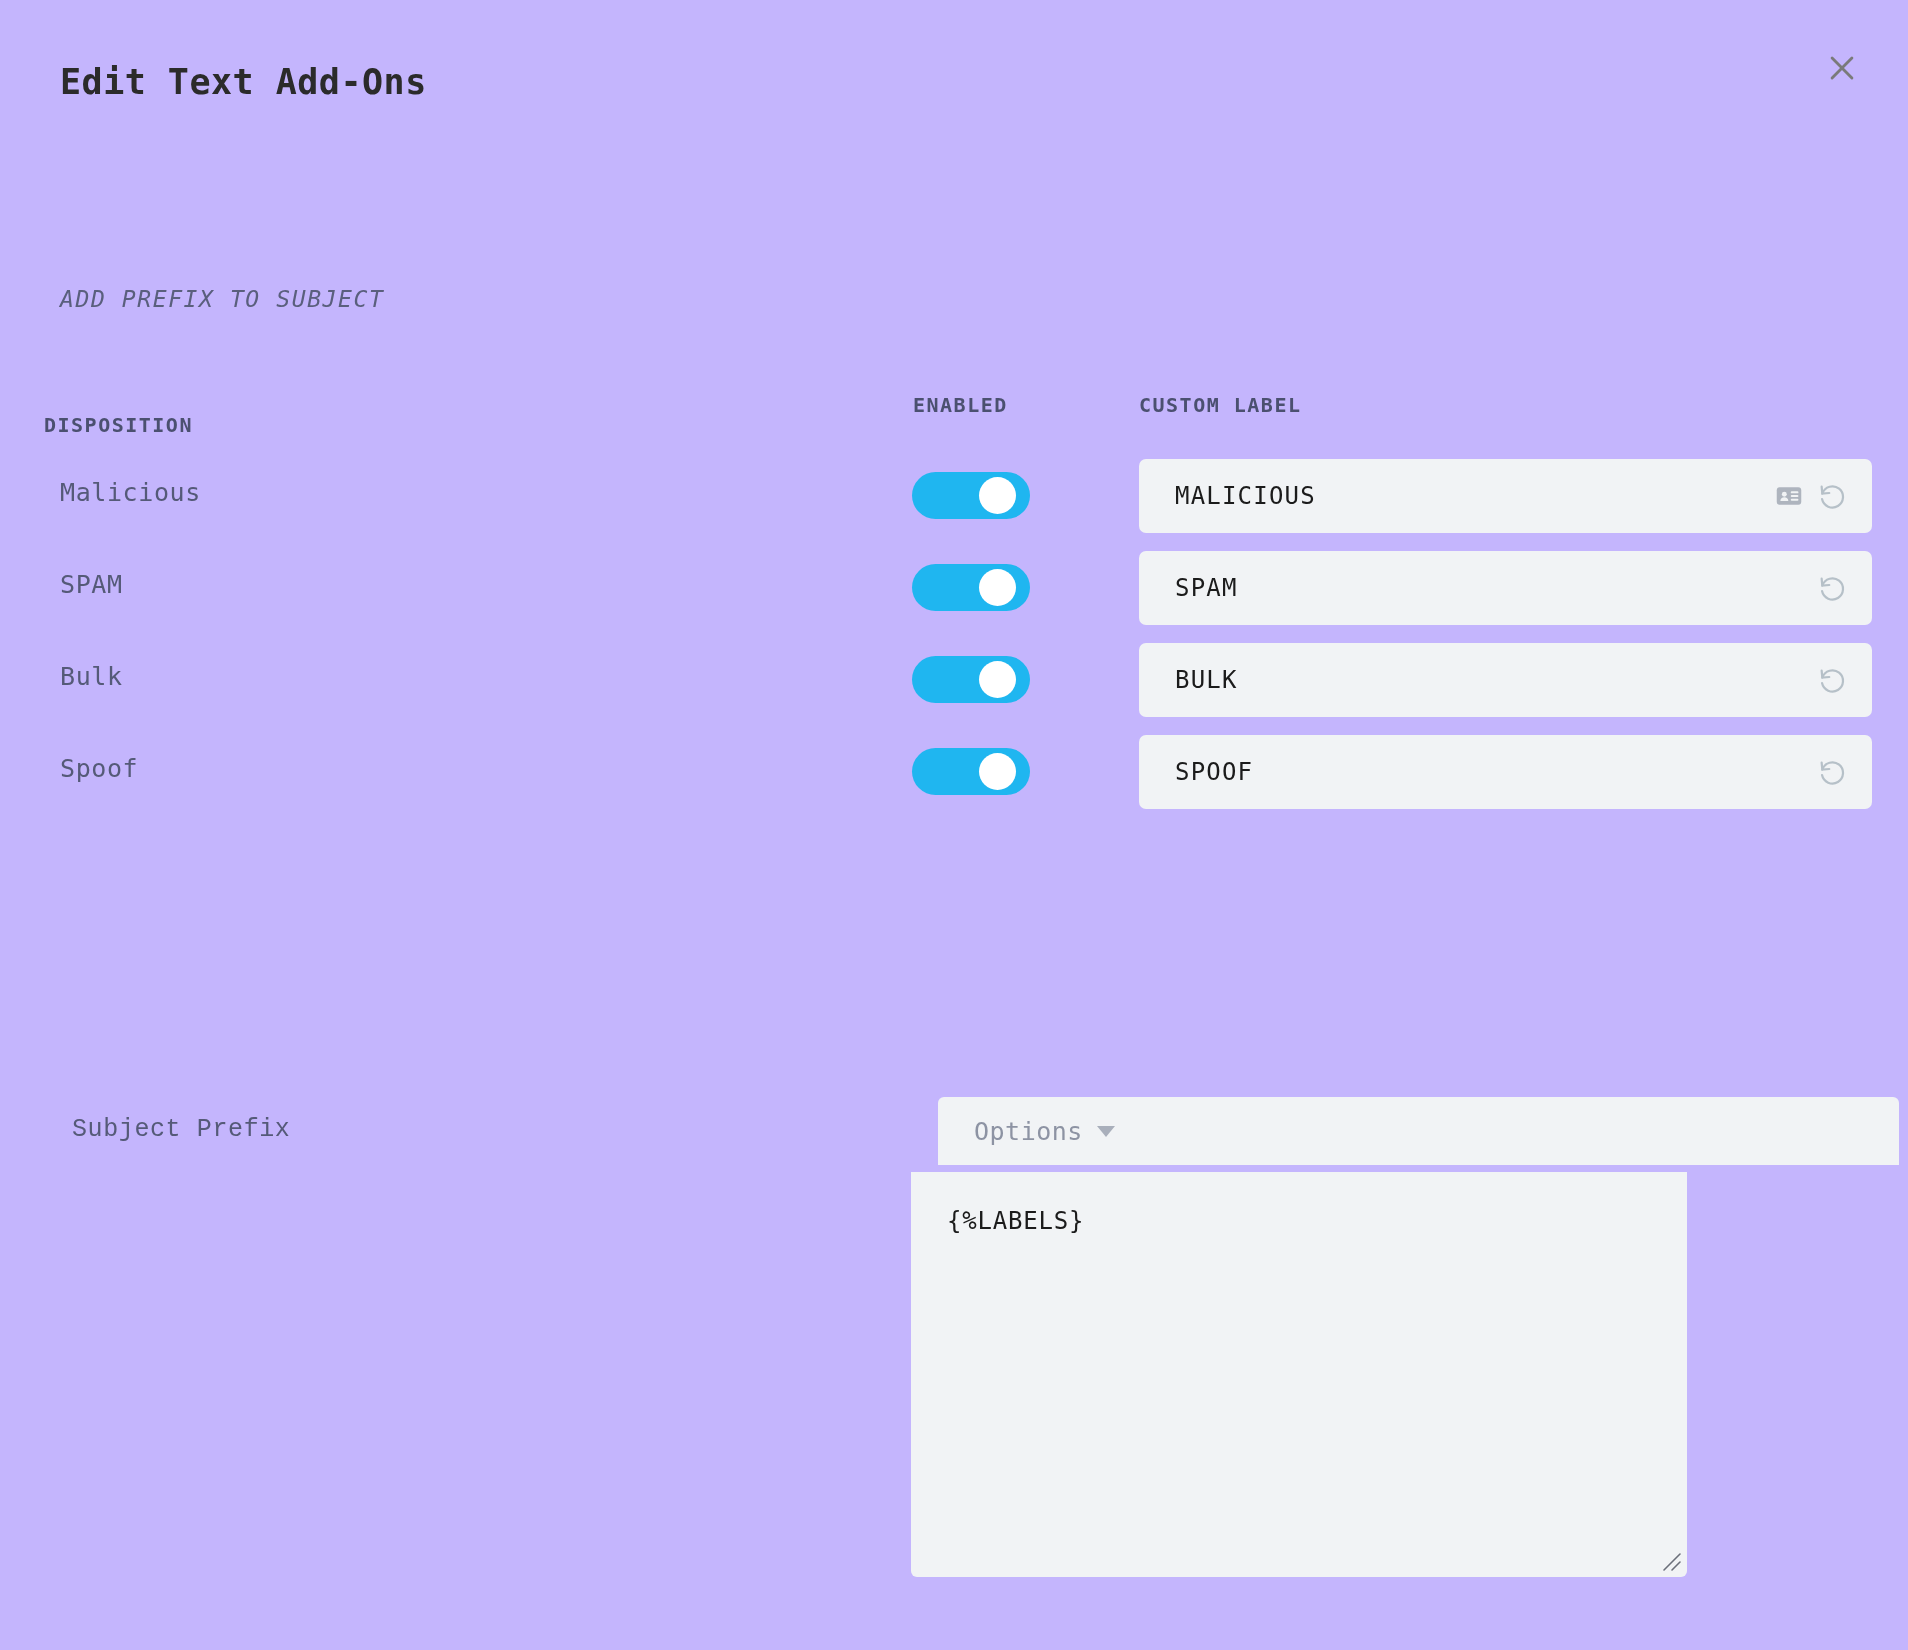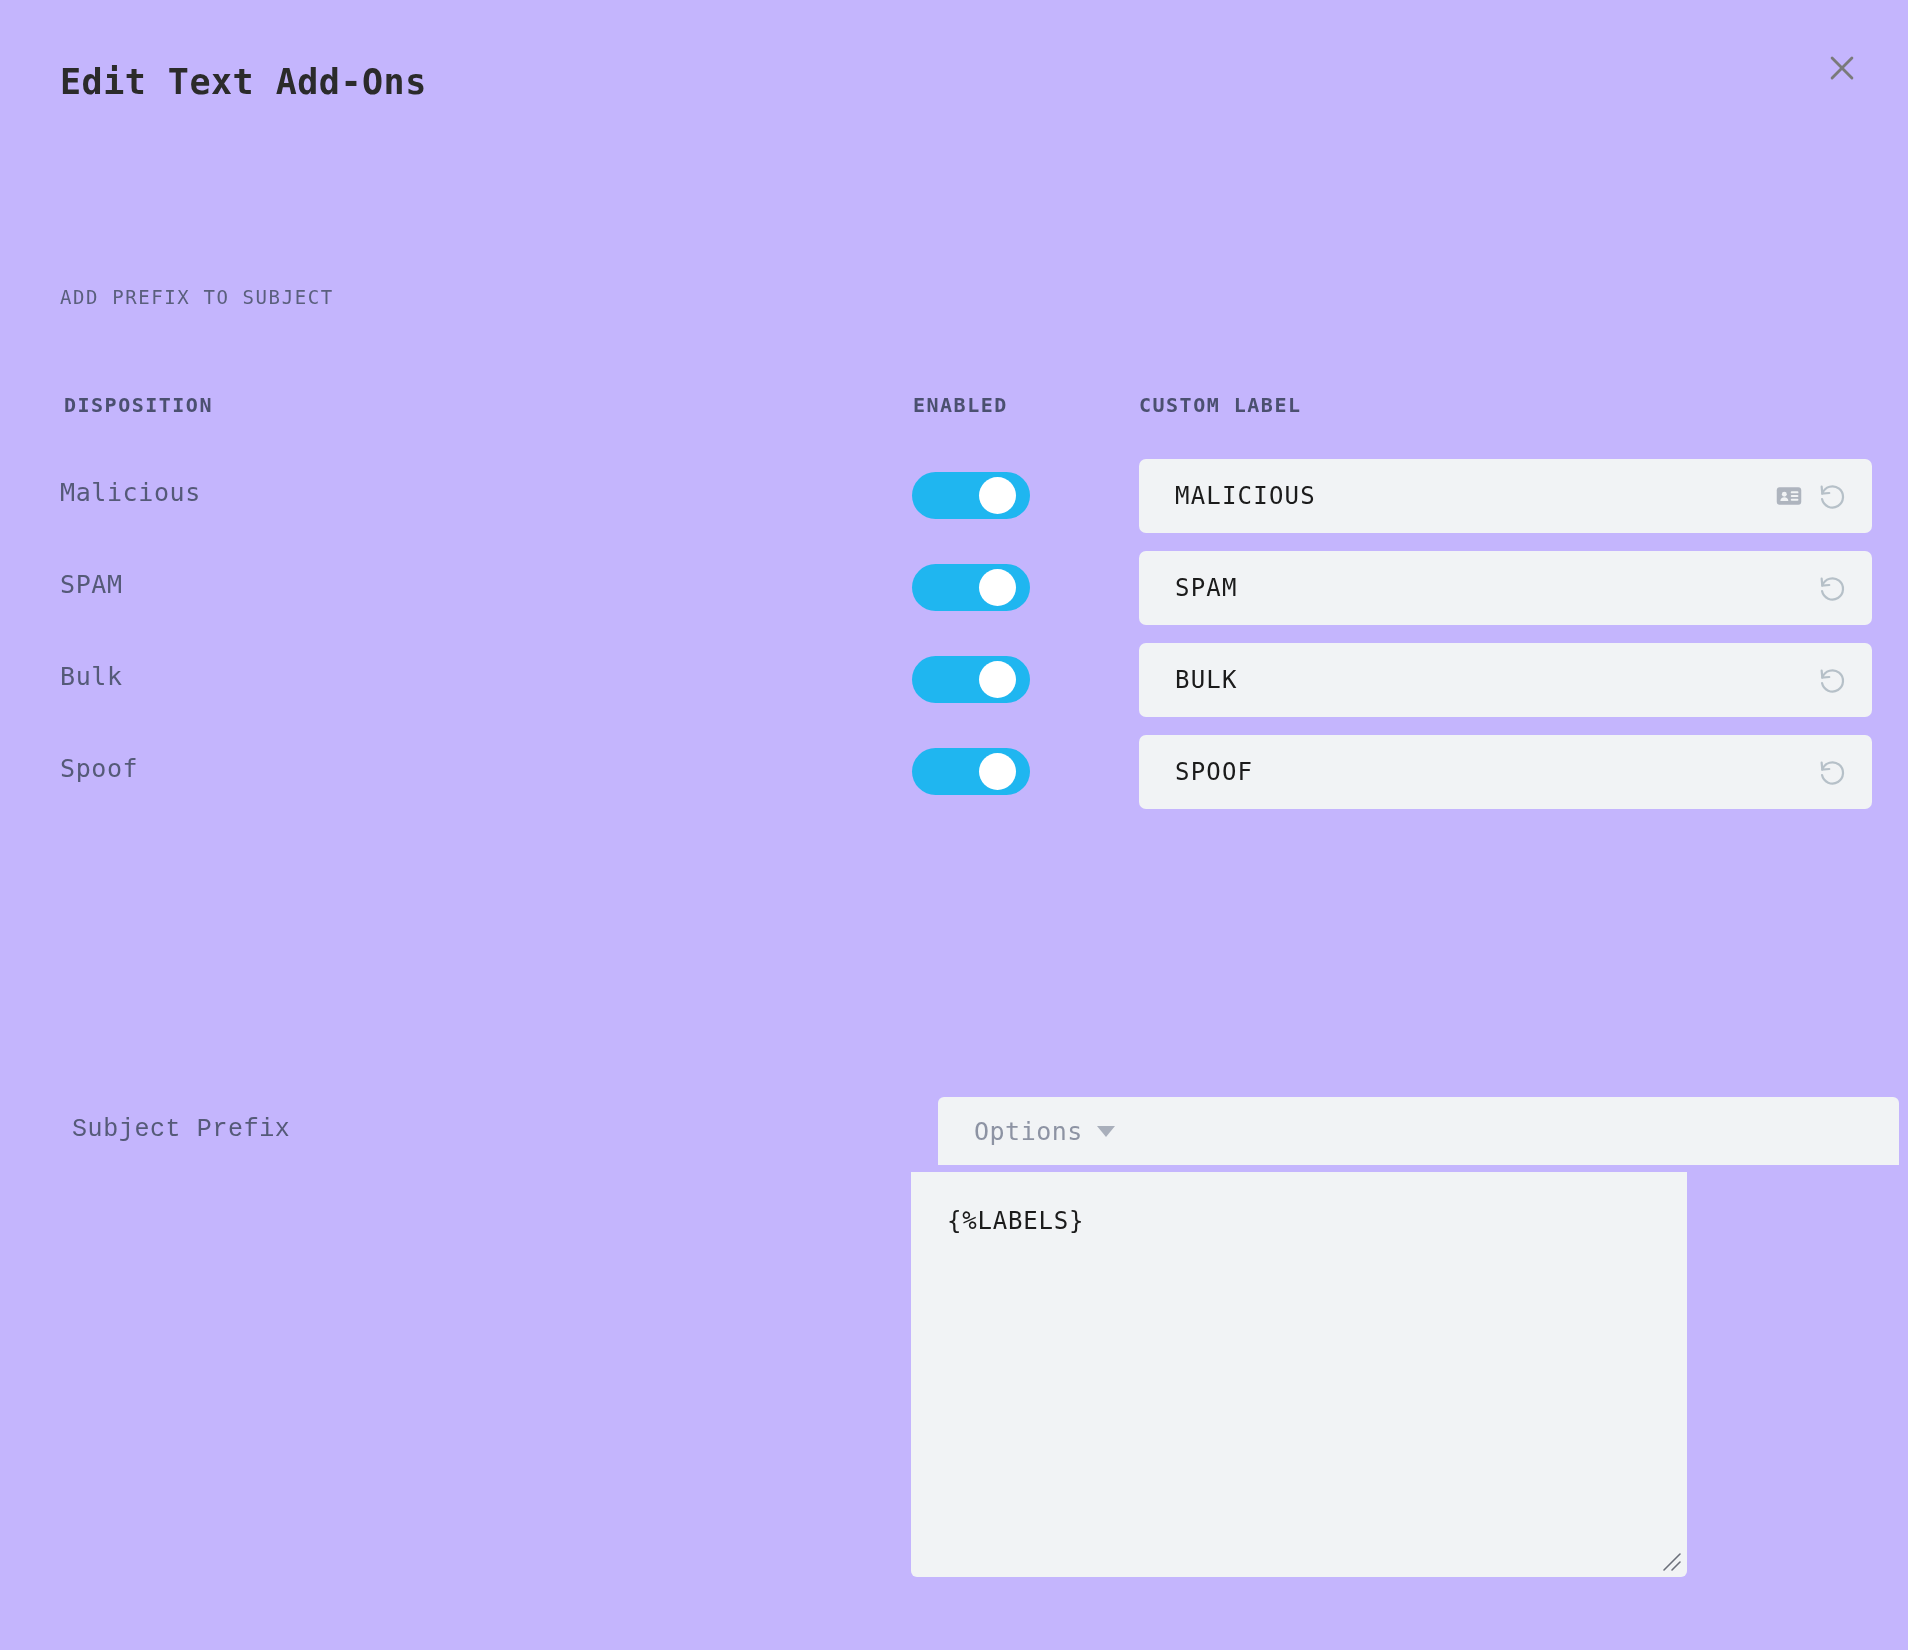--- a/index.html
+++ b/index.html
@@ -50,39 +50,40 @@
     background: none;
     border: none;
   }
   .close-button svg { display: block; }
 
   
   .section-label {
     position: absolute;
     left: 60px;
     top: 286px;
-    font-size: 19px;
+    font-size: 23px;
     letter-spacing: 1.6px;
     color: #5a5f7d;
     font-family: "DejaVu Sans Mono", "Liberation Mono", monospace;
     white-space: nowrap;
+    font-style: italic;
   }
 
   
   .col-headers { position: absolute; left: 0; top: 393px; width: 100%; height: 30px; }
   .col-header {
     position: absolute;
     font-size: 20px;
     font-weight: bold;
     letter-spacing: 1.5px;
     color: #4b5070;
     font-family: "DejaVu Sans Mono", "Liberation Mono", monospace;
     white-space: nowrap;
   }
-  .col-header.disposition { left: 64px; }
+  .col-header.disposition { left: 44px; margin-top: 20px; }
   .col-header.enabled     { left: 913px; }
   .col-header.custom      { left: 1139px; }
 
   
   .rows { position: absolute; left: 0; top: 455px; width: 100%; }
 
   .row {
     position: relative;
     height: 92px;
   }

